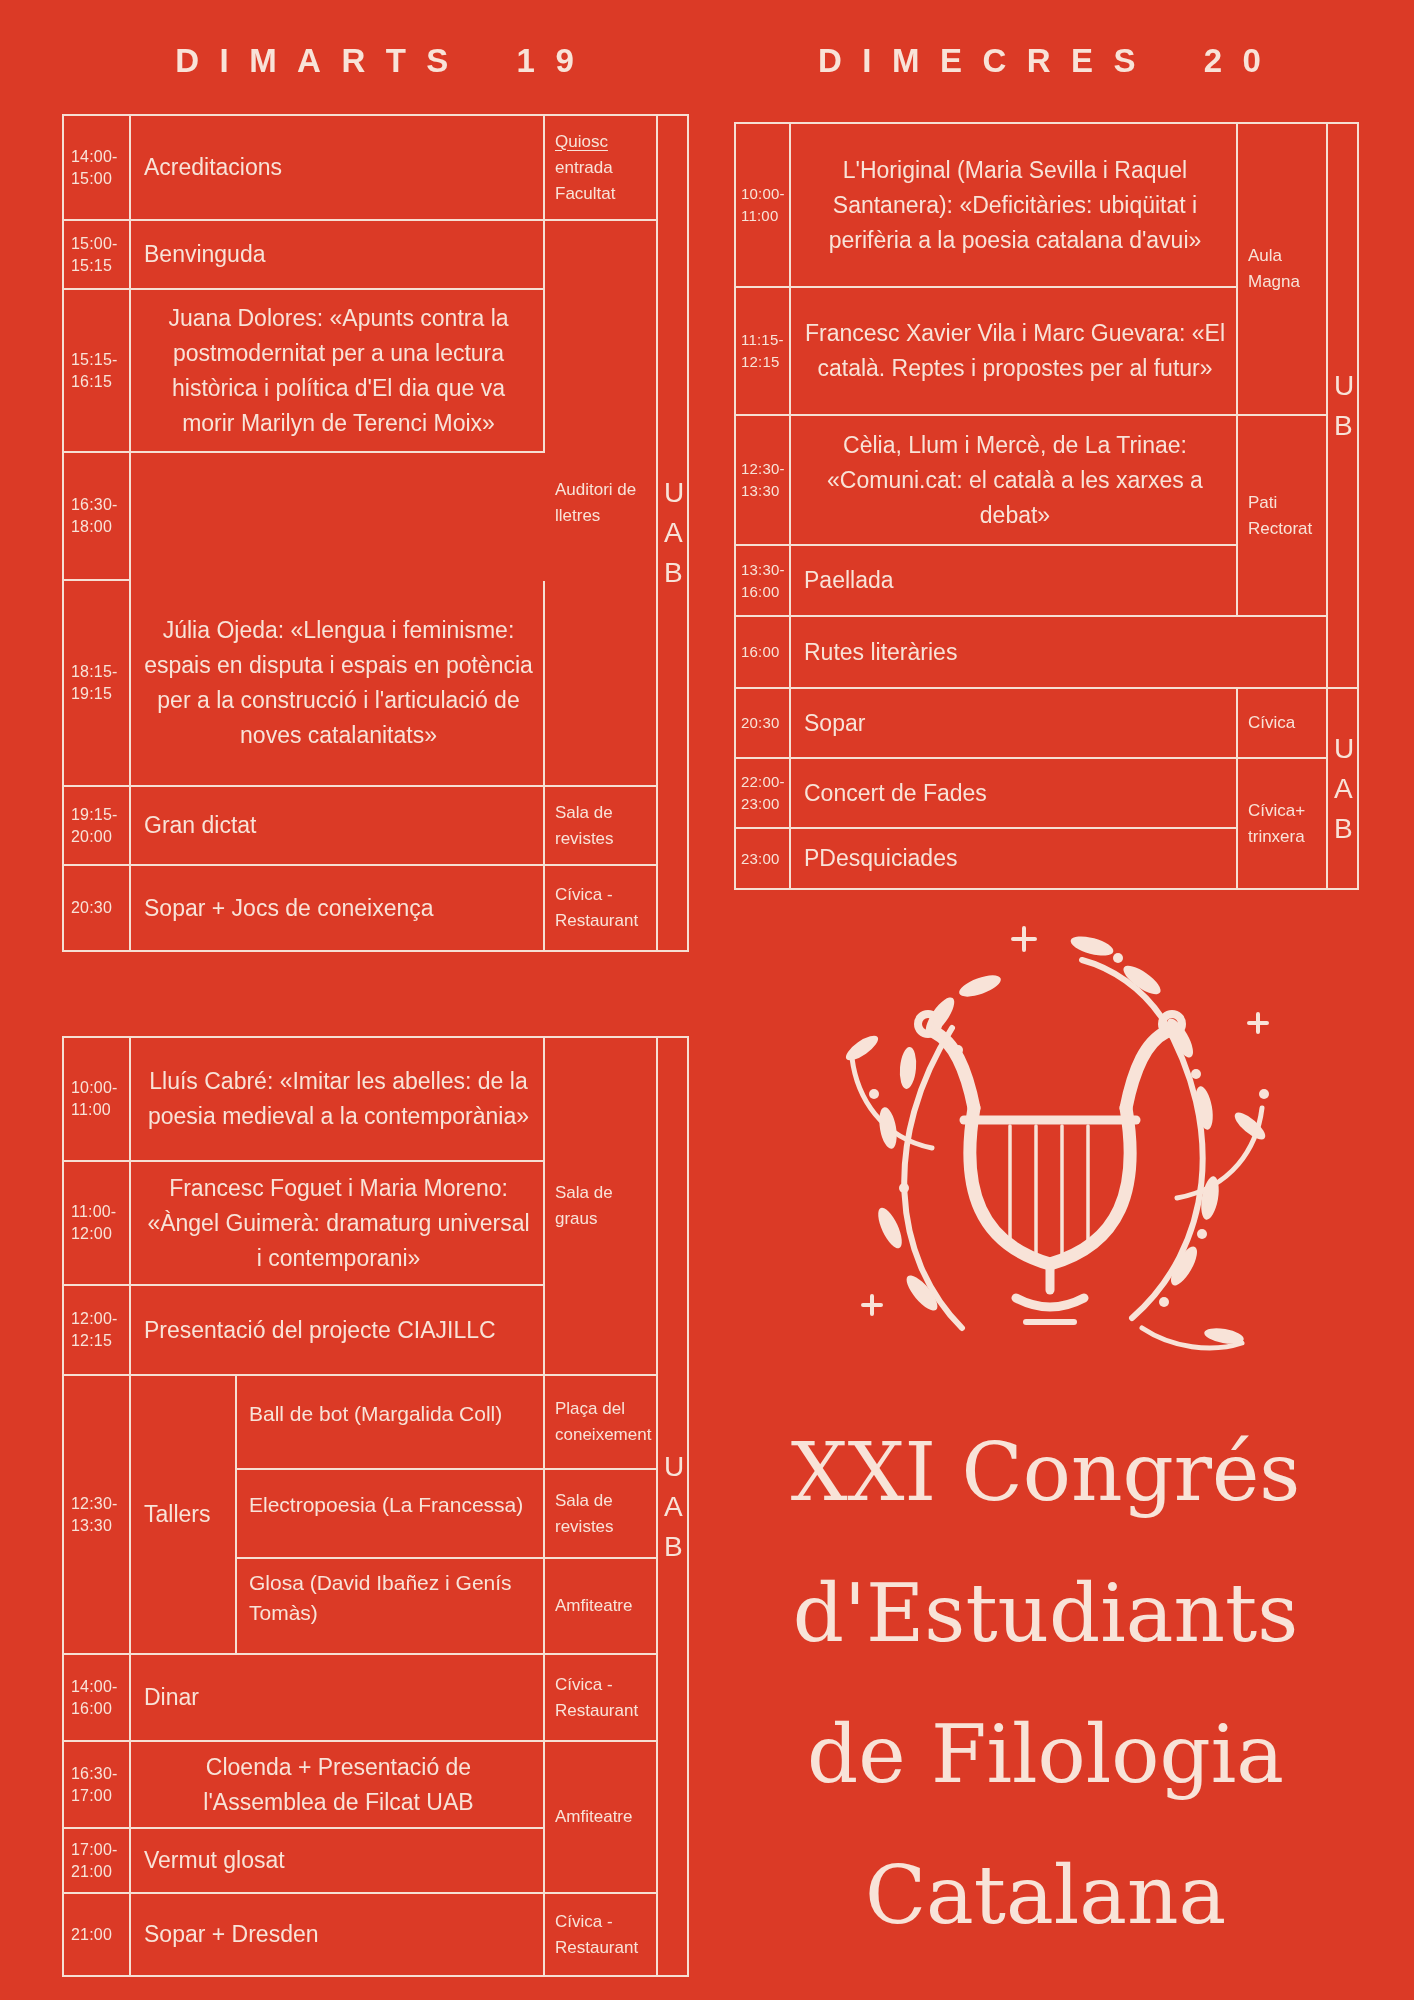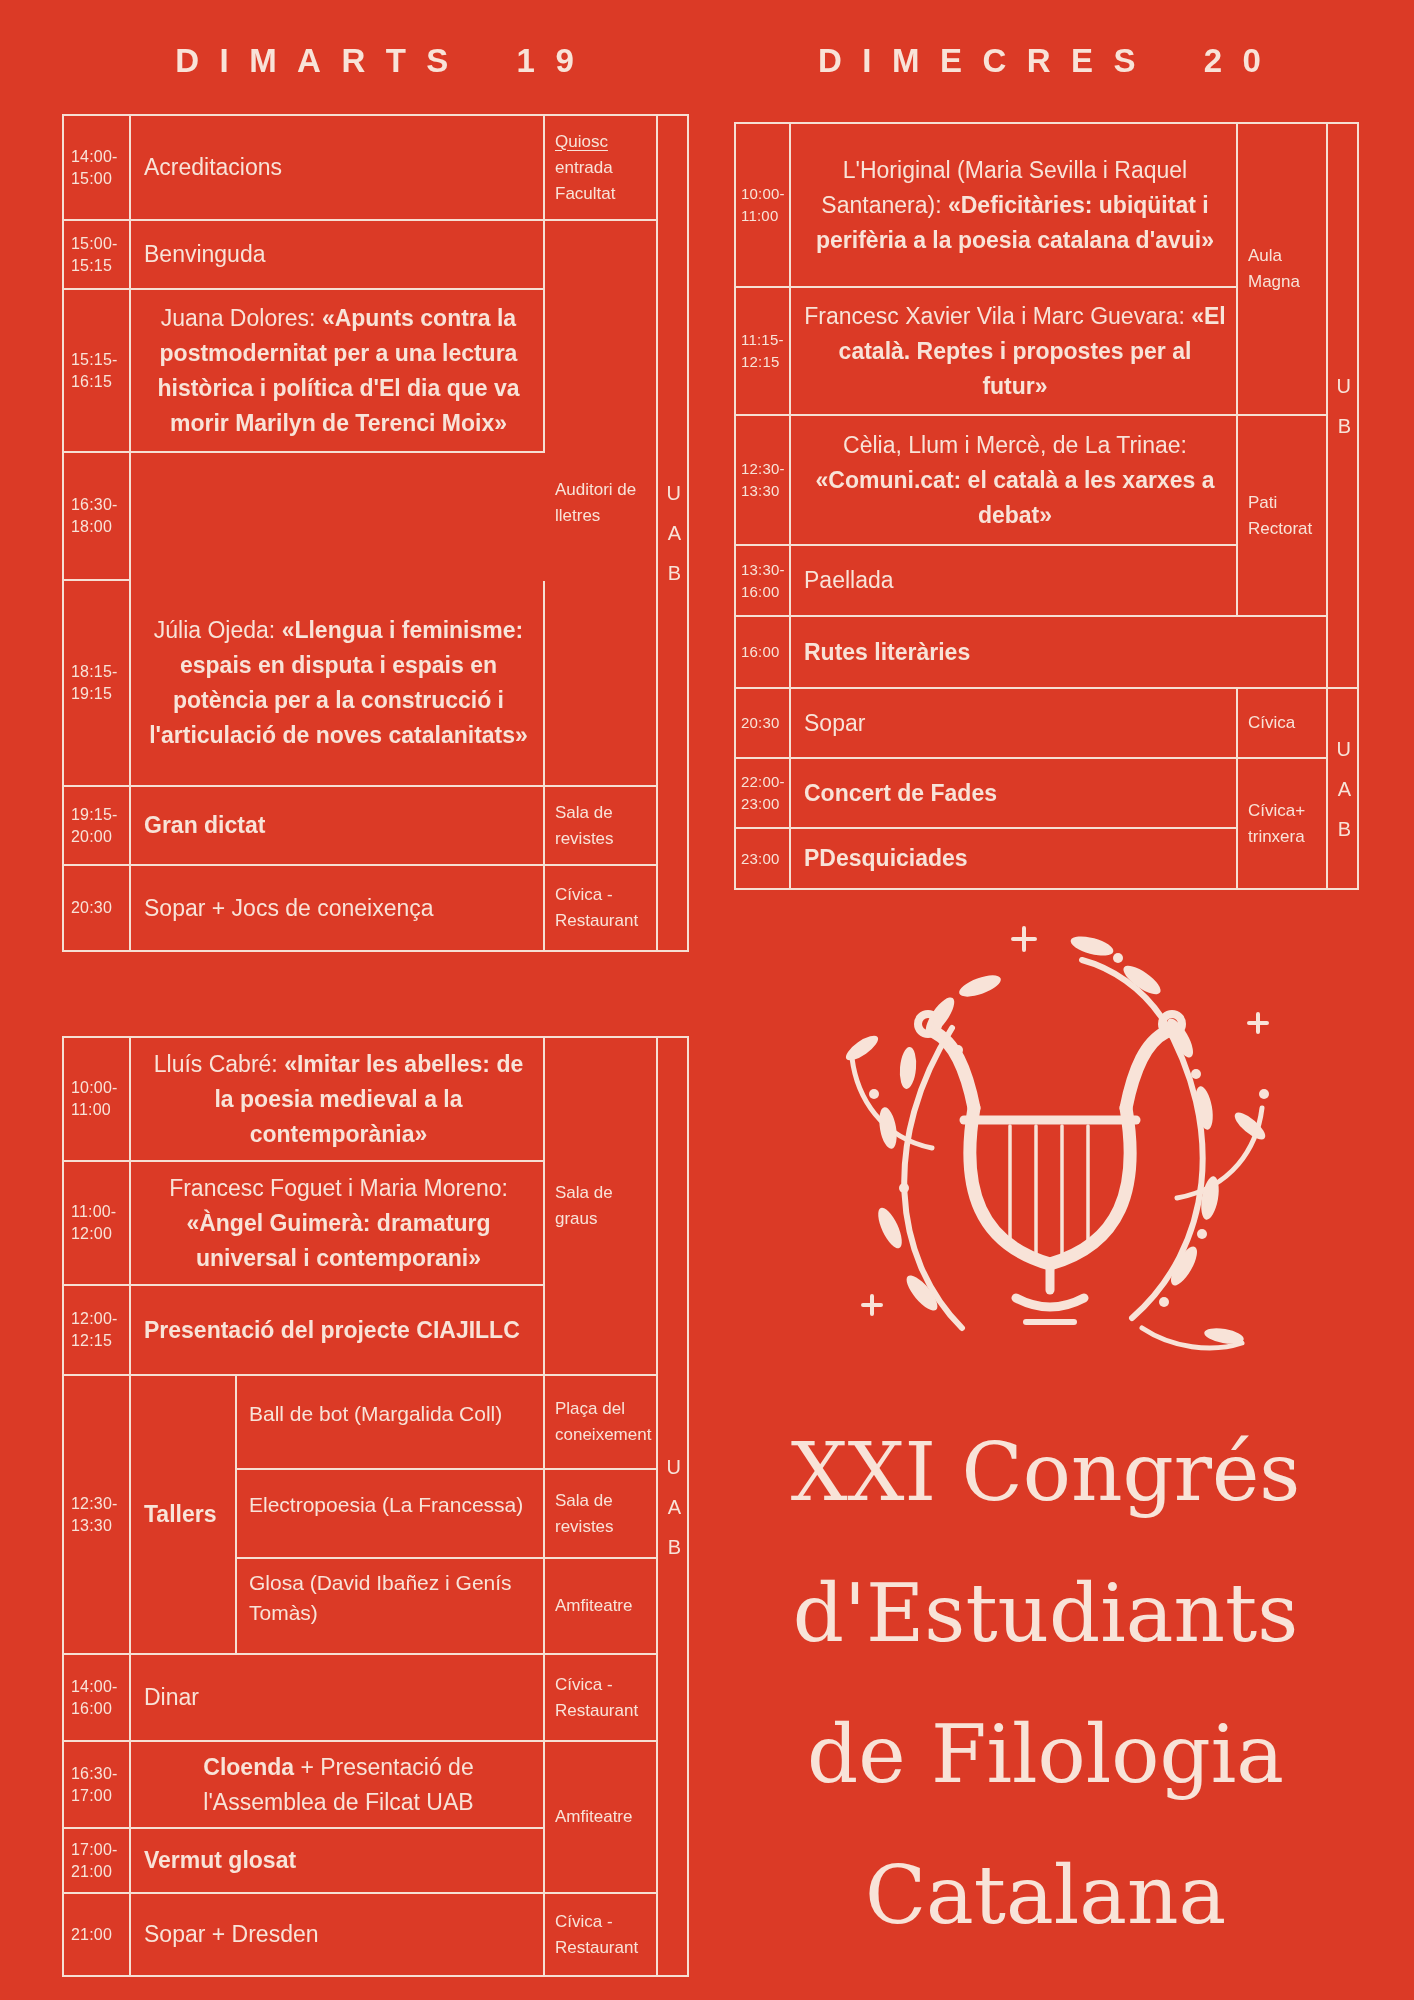--- a/index.html
+++ b/index.html
@@ -16,26 +16,26 @@
   .tbl{position:absolute;display:grid;border:2px solid #F6DFD3;}
   .c{
     border-right:2px solid #F6DFD3;border-bottom:2px solid #F6DFD3;
     display:flex;align-items:center;box-sizing:border-box;min-width:0;
   }
   .nr{border-right:none;}
   .nb{border-bottom:none;}
   .t{font-size:16px;line-height:22px;padding:4px 2px 4px 7px;letter-spacing:.2px;}
   .t2s .t{font-size:15px;padding-left:5px;}
   .e{font-size:23px;line-height:35px;padding:10px 10px 10px 13px;text-align:center;}
-  .e .b{font-weight:bold;}
+  .e .b{font-weight:normal;}
   .w{font-size:21px;line-height:30px;padding:8px 8px 25px 12px;}
   .l{font-size:17px;line-height:26px;padding:8px 6px 8px 10px;}
   .u{text-decoration:underline;text-underline-offset:3px;text-decoration-thickness:1px;}
   .s{justify-content:center;}
-  .stack{width:17px;word-break:break-all;line-height:40px;font-size:20px;text-align:right;}
+  .stack{width:17px;word-break:break-all;line-height:40px;font-size:28px;text-align:right;}
   .titleblock{
     position:absolute;left:724px;top:1402px;width:643px;text-align:center;
     font-family:"DejaVu Serif","Liberation Serif",serif;
     font-size:80px;line-height:141px;color:#F8E3D8;
   }
   .lyre{position:absolute;left:812px;top:898px;width:476px;height:486px;}
 </style>
 </head>
 <body>
 

